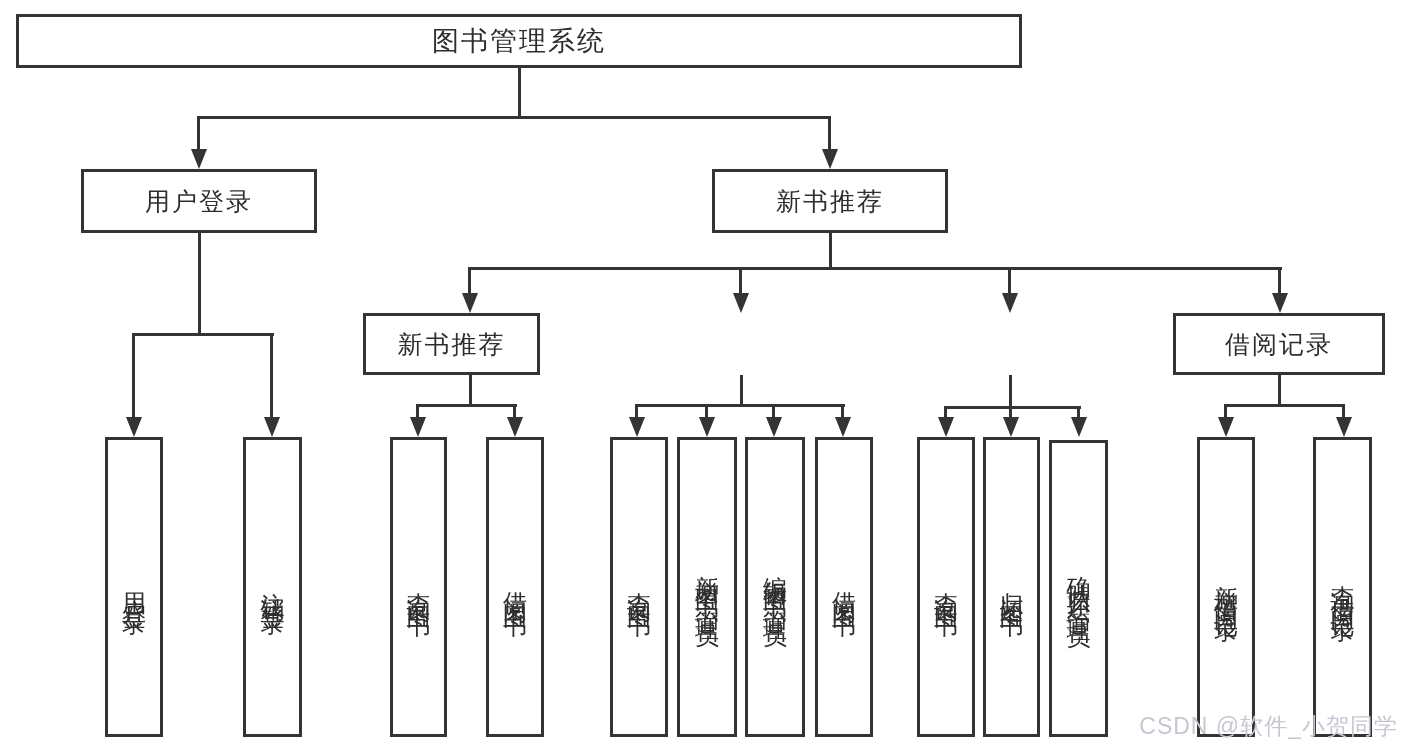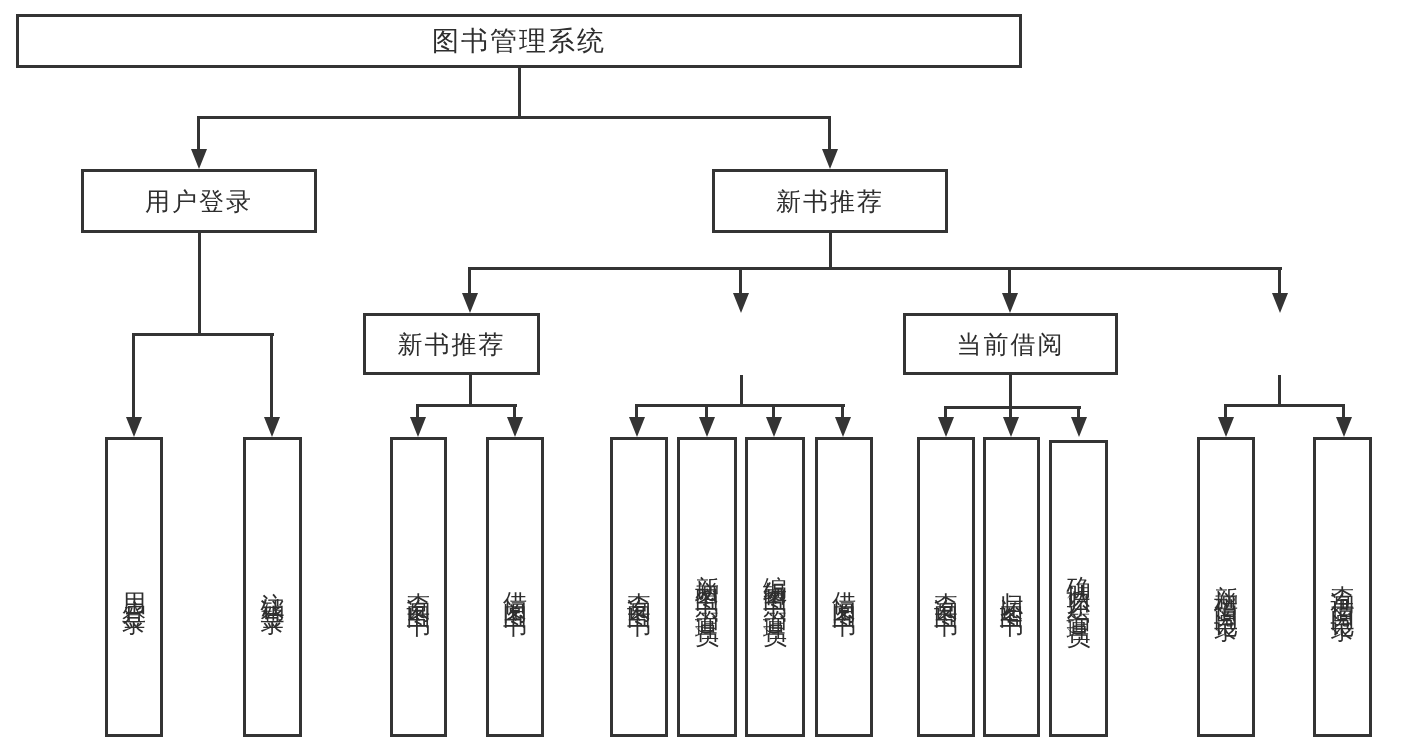--- a/index.html
+++ b/index.html
@@ -76,21 +76,21 @@
   <div class="vline" style="left:468px;top:267px;height:29px;"></div>
   <div class="ahead" style="left:462px;top:293px;"></div>
   <div class="vline" style="left:739px;top:267px;height:29px;"></div>
   <div class="ahead" style="left:733px;top:293px;"></div>
   <div class="vline" style="left:1008px;top:267px;height:29px;"></div>
   <div class="ahead" style="left:1002px;top:293px;"></div>
   <div class="vline" style="left:1278px;top:267px;height:29px;"></div>
   <div class="ahead" style="left:1272px;top:293px;"></div>
 
   <div class="box" style="left:363px;top:313px;width:177px;height:62px;">新书推荐</div>
-  <div class="box" style="left:903px;top:313px;width:215px;height:62px;">当前借阅</div>
+  <div class="box" style="left:1173px;top:313px;width:212px;height:62px;">借阅记录</div>
 
   <div class="vline" style="left:469px;top:375px;height:32px;"></div>
   <div class="hline" style="left:416px;top:404px;width:101px;"></div>
   <div class="vline" style="left:416px;top:404px;height:16px;"></div>
   <div class="ahead" style="left:410px;top:417px;"></div>
   <div class="vline" style="left:513px;top:404px;height:16px;"></div>
   <div class="ahead" style="left:507px;top:417px;"></div>
 
   <div class="box vbox" style="left:390px;top:437px;width:57px;height:300px;">查询图书</div>
   <div class="box vbox" style="left:486px;top:437px;width:58px;height:300px;">借阅图书</div>
@@ -127,13 +127,14 @@
   <div class="vline" style="left:1278px;top:375px;height:32px;"></div>
   <div class="hline" style="left:1224px;top:404px;width:121px;"></div>
   <div class="vline" style="left:1224px;top:404px;height:16px;"></div>
   <div class="ahead" style="left:1218px;top:417px;"></div>
   <div class="vline" style="left:1342px;top:404px;height:16px;"></div>
   <div class="ahead" style="left:1336px;top:417px;"></div>
 
   <div class="box vbox" style="left:1197px;top:437px;width:58px;height:300px;">新增借阅记录</div>
   <div class="box vbox" style="left:1313px;top:437px;width:59px;height:300px;">查询借阅记录</div>
 
+  <div id="watermark">CSDN @软件_小贺同学</div>
 </div>
 
 </body></html>

